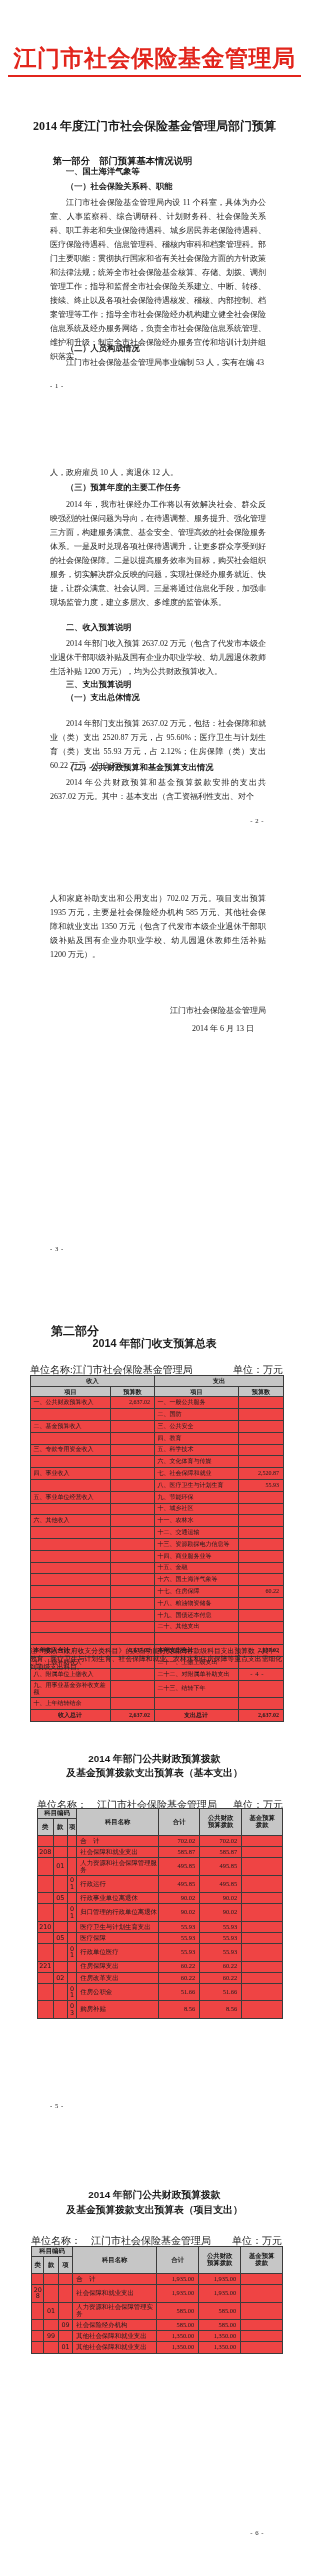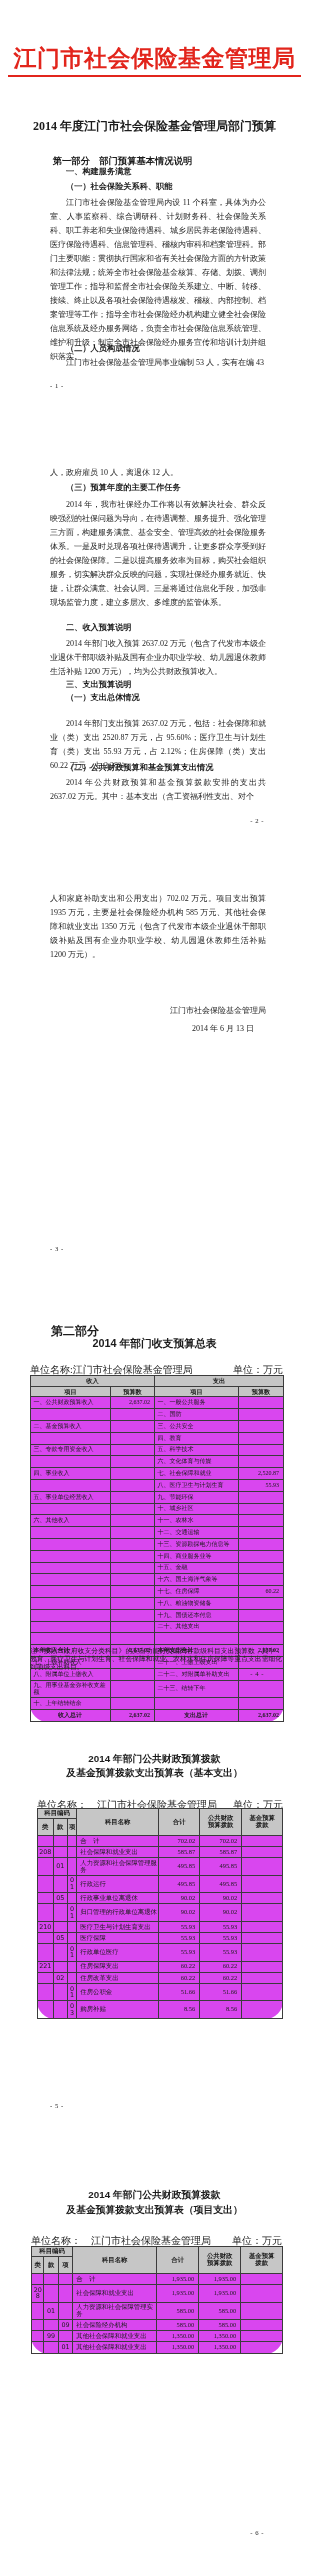--- a/index.html
+++ b/index.html
@@ -20,21 +20,21 @@
   .pn{font-size:6.7px;color:#222;letter-spacing:0.5px;}
   
   .part2-label{top:1323px;left:51px;font-size:12px;font-weight:bold;
         font-family:"Liberation Sans","DejaVu Sans",sans-serif;}
   .t1-title{top:1337px;left:0;width:309px;text-align:center;font-size:10.8px;font-weight:bold;
         font-family:"Liberation Sans","DejaVu Sans",sans-serif;}
   .meta{display:flex;justify-content:space-between;font-size:10px;}
   .t-title{left:0;width:309px;text-align:center;font-size:9.8px;font-weight:bold;
         font-family:"Liberation Sans","DejaVu Sans",sans-serif;}
   
-  table{border-collapse:collapse;table-layout:fixed;background:#d946ef;border-radius:18px;}
+  table{border-collapse:collapse;table-layout:fixed;background:#ef4444;}
   table,td,th{border:0.5px solid #3c3c3c;}
   table{border-width:1px;}
   th{background:#c6c6c6;font-weight:bold;text-align:center;}
   td{overflow:hidden;}
   .lbl{text-align:left;padding-left:2.6px;}
   .num{text-align:right;padding-right:4.1px;}
   .name{text-align:left;padding-left:3.1px;}
   .code{text-align:center;word-break:break-all;padding:1px 0.5px;
         font-family:"DejaVu Sans",sans-serif;}
   #t1{width:253px;font-size:6px;}
@@ -57,21 +57,21 @@
 <body>
 
 <div id="page">
 
   <div class="abs banner">
     <span class="banner-inner">江门市社会保险基金管理局</span>
   </div>
   <div class="abs subtitle">2014 年度江门市社会保险基金管理局部门预算</div>
   <div class="abs part1-heading">第一部分　部门预算基本情况说明</div>
 
-  <div class="abs hsec" style="top:166px;">一、构建服务满意</div>
+  <div class="abs hsec" style="top:166px;">一、国土海洋气象等</div>
   <div class="abs hsec" style="top:181px;">（一）社会保险关系科、职能</div>
   <div class="abs para indent" style="top:196px;">江门市社会保险基金管理局内设 11 个科室，具体为办公室、人事监察科、综合调研科、计划财务科、社会保险关系科、职工养老和失业保险待遇科、城乡居民养老保险待遇科、医疗保险待遇科、信息管理科、稽核内审科和档案管理科。部门主要职能：贯彻执行国家和省有关社会保险方面的方针政策和法律法规；统筹全市社会保险基金核算、存储、划拨、调剂管理工作；指导和监督全市社会保险关系建立、中断、转移、接续、终止以及各项社会保险待遇核发、稽核、内部控制、档案管理等工作；指导全市社会保险经办机构建立健全社会保险信息系统及经办服务网络，负责全市社会保险信息系统管理、维护和升级；制定全市社会保险经办服务宣传和培训计划并组织落实。</div>
   <div class="abs hsec" style="top:343px;">（二）人员构成情况</div>
   <div class="abs para indent" style="top:356px;">江门市社会保险基金管理局事业编制 53 人，实有在编 43</div>
   <div class="abs pn" style="top:382px;left:50px;">- 1 -</div>
 
   <div class="abs para" style="top:466px;">人，政府雇员 10 人，离退休 12 人。</div>
   <div class="abs hsec" style="top:482px;">（三）预算年度的主要工作任务</div>
   <div class="abs para indent" style="top:498px;">2014 年，我市社保经办工作将以有效解决社会、群众反映强烈的社保问题为导向，在待遇调整、服务提升、强化管理三方面，构建服务满意、基金安全、管理高效的社会保险服务体系。一是及时兑现各项社保待遇调升，让更多群众享受到好的社会保险保障。二是以提高服务效率为目标，购买社会组织服务，切实解决群众反映的问题，实现社保经办服务就近、快捷，让群众满意、社会认同。三是将通过信息化手段，加强非现场监管力度，建立多层次、多维度的监管体系。</div>
   <div class="abs hsec" style="top:622px;">二、收入预算说明</div>

